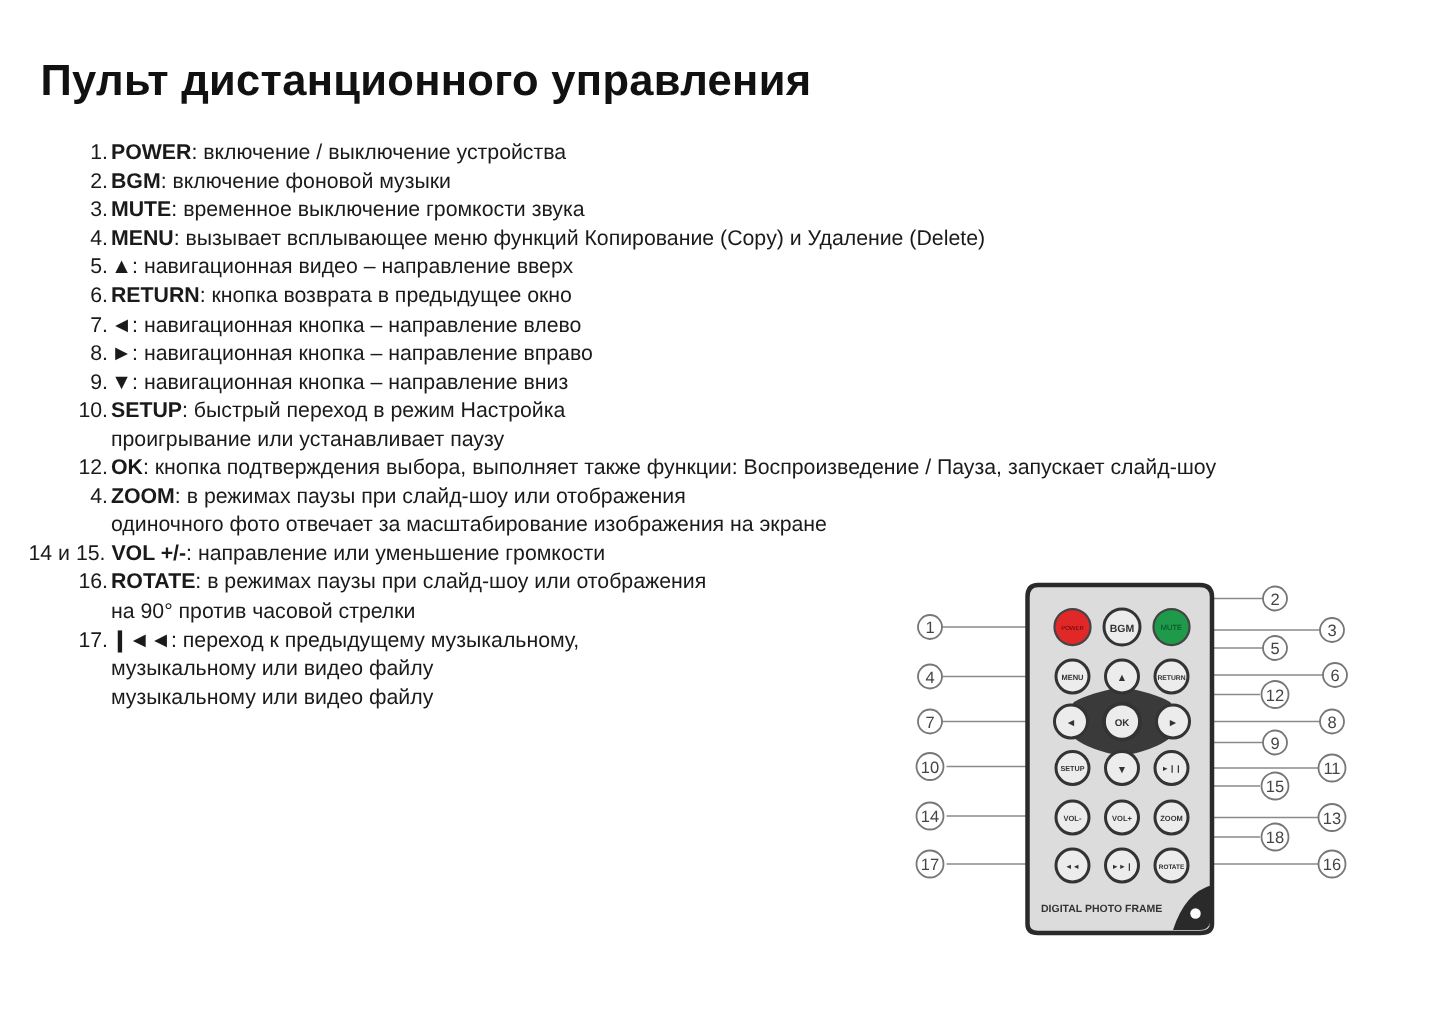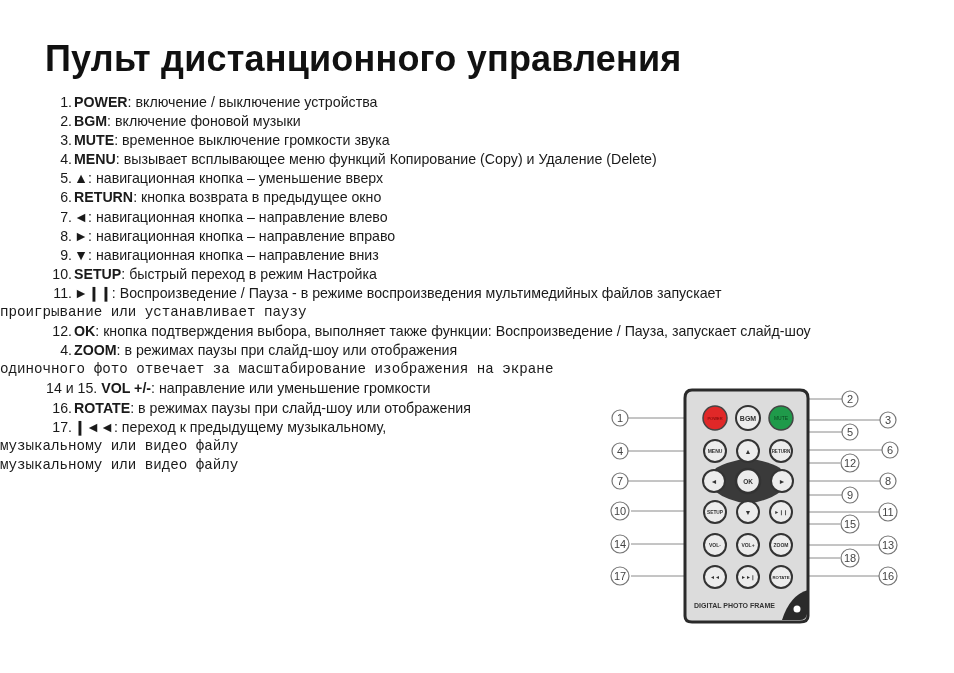--- a/index.html
+++ b/index.html
@@ -1,49 +1,49 @@
 <!DOCTYPE html>
 <html><head>
 <meta charset="utf-8">
 <style>
   html, body { margin:0; padding:0; }
   body { width:954px; height:673px; background:#ffffff; position:relative; overflow:hidden;
          font-family:"Liberation Sans", sans-serif; color:#1a1a1a; }
-  .title { position:absolute; left:45px; top:38px; font-size:36px; font-weight:bold; letter-spacing:0.2px; color:#111; white-space:nowrap; }
+  .title { position:absolute; left:27px; top:38px; font-size:29px; font-weight:bold; letter-spacing:0.2px; color:#111; white-space:nowrap; }
   .list { position:absolute; left:0; top:93px; width:940px; font-size:14.2px; line-height:19.1px; }
   .item { position:relative; padding-left:74px; white-space:nowrap; }
   .item .num { position:absolute; left:0; width:72px; text-align:right; }
   .key { font-weight:bold; }
-  .cont { white-space:nowrap;font-family:Liberation Mono, monospace; }
+  .cont { padding-left:74px; white-space:nowrap; }
   .remote-area { position:absolute; left:600px; top:385px; width:320px; height:250px; }
   svg text { font-family:"Liberation Sans", sans-serif; }
 </style>
 </head>
 <body>
 
 <div class="title">Пульт дистанционного управления</div>
 
 <div class="list">
   <div class="item"><span class="num">1.</span><span class="key">POWER</span><span>: включение / выключение устройства</span></div>
   <div class="item"><span class="num">2.</span><span class="key">BGM</span><span>:  включение фоновой музыки</span></div>
   <div class="item"><span class="num">3.</span><span class="key">MUTE</span><span>: временное выключение громкости звука</span></div>
   <div class="item"><span class="num">4.</span><span class="key">MENU</span><span>: вызывает всплывающее меню функций Копирование (Copy) и Удаление (Delete)</span></div>
-  <div class="item"><span class="num">5.</span><span class="key">▲</span><span>: навигационная кнопка – уменьшение вверх</span></div>
+  <div class="item"><span class="num">5.</span><span class="key">▲</span><span>: навигационная видео – направление вверх</span></div>
   <div class="item"><span class="num">6.</span><span class="key">RETURN</span><span>:  кнопка возврата в предыдущее окно</span></div>
   <div class="item"><span class="num">7.</span><span class="key">◄</span><span>: навигационная кнопка – направление влево</span></div>
   <div class="item"><span class="num">8.</span><span class="key">►</span><span>: навигационная кнопка – направление вправо</span></div>
   <div class="item"><span class="num">9.</span><span class="key">▼</span><span>: навигационная кнопка – направление вниз</span></div>
   <div class="item"><span class="num">10.</span><span class="key">SETUP</span><span>: быстрый переход в режим Настройка</span></div>
-  <div class="item"><span class="num">11.</span><span class="key">►❙❙</span><span>: Воспроизведение / Пауза - в режиме воспроизведения мультимедийных файлов запускает</span></div>
   <div class="cont">проигрывание или устанавливает паузу</div>
   <div class="item"><span class="num">12.</span><span class="key">OK</span><span>: кнопка подтверждения выбора, выполняет также функции: Воспроизведение / Пауза, запускает слайд-шоу</span></div>
   <div class="item"><span class="num">4.</span><span class="key">ZOOM</span><span>: в режимах паузы при слайд-шоу или отображения</span></div>
   <div class="cont">одиночного фото отвечает за масштабирование изображения на экране</div>
-  <div class="item" style="padding-left:0;"><span style="padding-left:46px;">14 и 15.</span> <span class="key">VOL +/-</span><span>:  направление или уменьшение громкости</span></div>
+  <div class="item" style="padding-left:0;"><span style="padding-left:19px;">14 и 15.</span> <span class="key">VOL +/-</span><span>:  направление или уменьшение громкости</span></div>
   <div class="item"><span class="num">16.</span><span class="key">ROTATE</span><span>: в режимах паузы при слайд-шоу или отображения</span></div>
+  <div class="cont">на 90° против часовой стрелки</div>
   <div class="item"><span class="num">17.</span><span class="key">❙◄◄</span><span>: переход к предыдущему музыкальному,</span></div>
   <div class="cont">музыкальному или видео файлу</div>
   <div class="cont">музыкальному или видео файлу</div>
 </div>
 
 <svg class="remote-area" width="320" height="250" viewBox="600 385 320 250" xmlns="http://www.w3.org/2000/svg">
 
   <g stroke="#8a8a8a" stroke-width="1">
     <line x1="628" y1="418" x2="702" y2="418"></line>
     <line x1="628" y1="451" x2="702" y2="451"></line>

